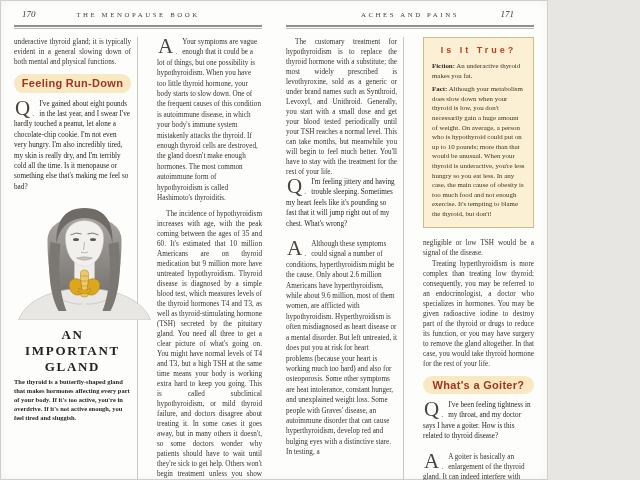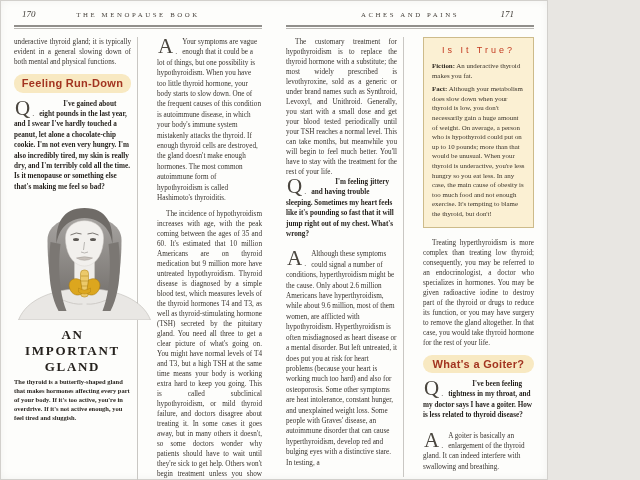--- a/index.html
+++ b/index.html
@@ -28,35 +28,35 @@
   .body{font-size:7.2px;line-height:10px;text-align:justify;}
   .body.sp{margin-top:1px;}
   .indent{text-indent:9px;}
   .pill{
     margin:7px auto 6px auto;background:var(--pill-bg,#f8e9c2);
     color:var(--accent-red,#a23420);
     font-family:"Liberation Sans", sans-serif;font-weight:bold;font-size:11px;
     text-align:center;padding:3px 0 3.5px 0;border-radius:9px;letter-spacing:.3px;
   }
   .qa{font-size:7.2px;line-height:10.4px;margin-bottom:5px;}
-  .question{font-weight:bold;color:#231f1b;text-align:justify;margin-left:24px;}
+  .question{font-weight:normal;color:#231f1b;text-align:justify;}
   .answer{text-align:justify;}
   .dropcap{position:relative;float:left;margin:1px 5px 0 1px;padding-right:4px;}
   .dropcap .letter{font-size:21px;line-height:17px;color:#4a463f;font-weight:normal;}
   .dropcap .dot{position:absolute;right:0;bottom:-1px;font-size:8px;color:#4a463f;}
   .figure{margin:6px 0 3px 0;text-align:center;}
   .capt-title{font-size:13px;font-weight:bold;letter-spacing:1.7px;color:#26221e;margin:3px 0 2px 0;}
   .capt{font-size:6.5px;line-height:9px;font-weight:bold;color:#2c2823;text-align:left;}
   .truebox{
     background:var(--box-bg,#fbf0d3);border:1px solid var(--box-border,#cdbb8a);
     padding:7px 8px 8px 8px;margin-bottom:10px;
   }
   .truebox .title{
     text-align:center;color:#c33a20;font-family:"Liberation Sans", sans-serif;
-    font-weight:normal;font-size:9px;letter-spacing:3px;margin-bottom:6px;
+    font-weight:bold;font-size:9px;letter-spacing:3px;margin-bottom:6px;
   }
   .boxp{font-size:6.9px;line-height:9.6px;margin-bottom:4px;text-align:left;color:#3a332a;}
   .boxp b{color:#2e2820;}
   .gap{height:5px;}
 </style>
 </head>
 <body>
 
 <div class="spread">
 
@@ -129,24 +129,25 @@
         <p class="qa">
           <span class="dropcap"><span class="letter">A</span><span class="dot">.</span></span><span class="answer">Although these symptoms could signal a number of conditions, hyperthyroidism might be the cause. Only about 2.6 million Americans have hyperthyroidism, while about 9.6 million, most of them women, are afflicted with hypothyroidism. Hyperthyroidism is often misdiagnosed as heart disease or a mental disorder. But left untreated, it does put you at risk for heart problems (because your heart is working much too hard) and also for osteoporosis. Some other symptoms are heat intolerance, constant hunger, and unexplained weight loss. Some people with Graves' disease, an autoimmune disorder that can cause hyperthyroidism, develop red and bulging eyes with a distinctive stare. In testing, a</span>
         </p>
       </div>
       <div class="col b">
         <div class="truebox">
           <div class="title">Is It True?</div>
           <p class="boxp"><b>Fiction:</b> <span>An underactive thyroid makes you fat.</span></p>
           <p class="boxp" style="margin-bottom:0;"><b>Fact:</b> <span>Although your metabolism does slow down when your thyroid is low, you don't necessarily gain a huge amount of weight. On average, a person who is hypothyroid could put on up to 10 pounds; more than that would be unusual. When your thyroid is underactive, you're less hungry so you eat less. In any case, the main cause of obesity is too much food and not enough exercise. It's tempting to blame the thyroid, but don't!</span></p>
         </div>
+        <p class="body">negligible or low TSH would be a signal of the disease.</p>
         <p class="body sp indent">Treating hyperthyroidism is more complex than treating low thyroid; consequently, you may be referred to an endocrinologist, a doctor who specializes in hormones. You may be given radioactive iodine to destroy part of the thyroid or drugs to reduce its function, or you may have surgery to remove the gland altogether. In that case, you would take thyroid hormone for the rest of your life.</p>
         <div class="pill">What's a Goiter?</div>
         <p class="qa">
-          <span class="dropcap"><span class="letter">Q</span><span class="dot">.</span></span><span class="question">I've been feeling tightness in my throat, and my doctor says I have a goiter. How is less related to thyroid disease?</span>
+          <span class="dropcap"><span class="letter">Q</span><span class="dot">.</span></span><span class="question">I've been feeling tightness in my throat, and my doctor says I have a goiter. How is this related to thyroid disease?</span>
         </p>
         <div class="gap"></div>
         <p class="qa">
           <span class="dropcap"><span class="letter">A</span><span class="dot">.</span></span><span class="answer">A goiter is basically an enlargement of the thyroid gland. It can indeed interfere with swallowing and breathing.</span>
         </p>
       </div>
     </div>
   </div>
 
 </div>

